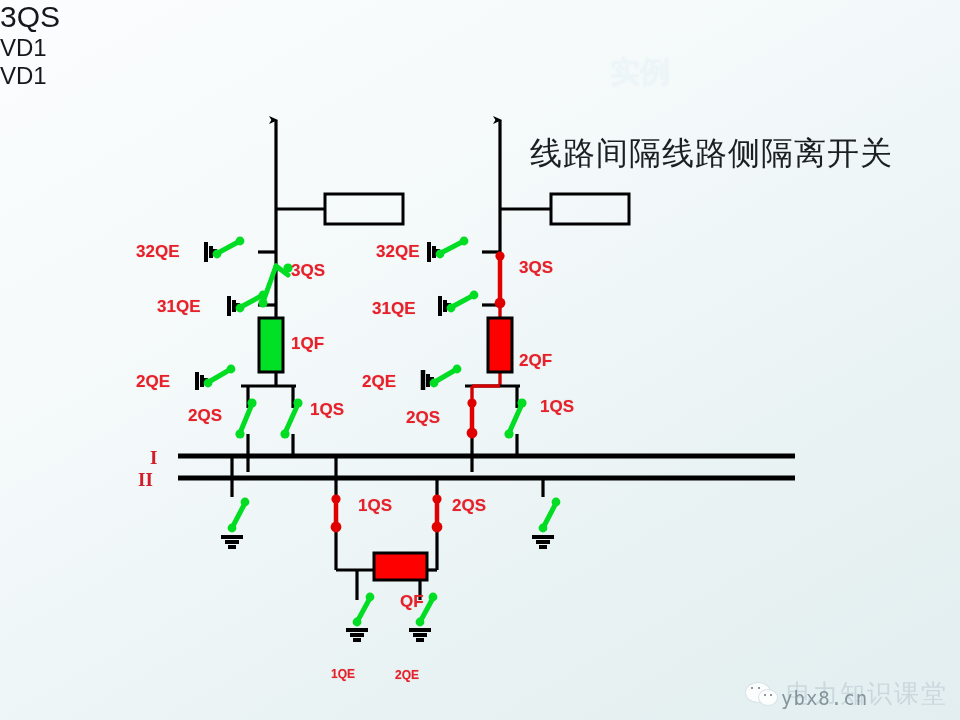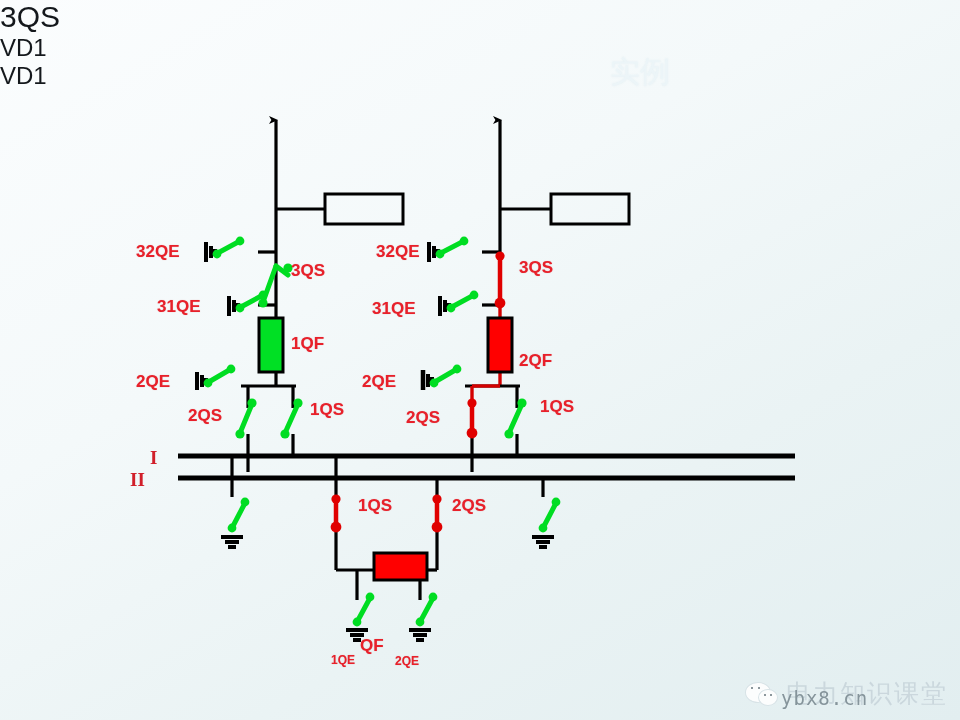--- a/index.html
+++ b/index.html
@@ -11,21 +11,21 @@
   #stage{position:relative;width:960px;height:720px;}
   #svgroot{position:absolute;left:0;top:0;}
 
   .lbl{position:absolute;white-space:nowrap;}
 
   .red-lbl{
     color:#e8202a;font-weight:bold;font-size:17px;
     font-family:"Liberation Sans", sans-serif;
     text-shadow:0 0 1px rgba(180,20,25,.35);
   }
-  .red-lbl.sm{font-size:12px;font-weight:bold;}
+  .red-lbl.sm{font-size:12px;font-weight:bold;margin-top:14px;}
   .blk-lbl{color:#14181c;font-size:24px;font-family:"Liberation Sans", sans-serif;}
   .blk-lbl.big{font-size:30px;}
 
   .title-cn{
     position:absolute;color:#1b1f24;font-size:32px;letter-spacing:1px;
     font-family:"DejaVu Sans", sans-serif;white-space:nowrap;
   }
   .ghost-title{
     position:absolute;color:rgba(236,244,248,.95);font-size:30px;
     font-family:"DejaVu Sans", sans-serif;white-space:nowrap;
@@ -279,20 +279,21 @@
       <line x1="413" y1="635" x2="427" y2="635" stroke="#000" stroke-width="4"></line>
       <line x1="416" y1="640" x2="424" y2="640" stroke="#000" stroke-width="4"></line>
     </g>
 
     <rect x="325" y="194" width="78" height="30" fill="none" stroke="#000" stroke-width="3"></rect>
     <rect x="551" y="194" width="78" height="30" fill="none" stroke="#000" stroke-width="3"></rect>
   </svg>
 
   <div class="ghost-title" style="left:610px;top:52px;">实例</div>
 
+  <div class="title-cn" style="left:530px;top:132px;">线路间隔线路侧隔离开关</div>
 
   <div class="blk-lbl big" style="left:713px;top:278px;">3QS</div>
 
   <div class="blk-lbl" style="left:333px;top:199px;">VD1</div>
   <div class="blk-lbl" style="left:559px;top:199px;">VD1</div>
 
   <div class="lbl red-lbl" style="left:136px;top:242px;">32QE</div>
   <div class="lbl red-lbl" style="left:157px;top:297px;">31QE</div>
   <div class="lbl red-lbl" style="left:136px;top:372px;">2QE</div>
   <div class="lbl red-lbl" style="left:291px;top:261px;">3QS</div>
@@ -302,25 +303,25 @@
 
   <div class="lbl red-lbl" style="left:376px;top:242px;">32QE</div>
   <div class="lbl red-lbl" style="left:372px;top:299px;">31QE</div>
   <div class="lbl red-lbl" style="left:362px;top:372px;">2QE</div>
   <div class="lbl red-lbl" style="left:519px;top:258px;">3QS</div>
   <div class="lbl red-lbl" style="left:519px;top:331px;margin-top:20px;">2QF</div>
   <div class="lbl red-lbl" style="left:406px;top:408px;">2QS</div>
   <div class="lbl red-lbl" style="left:540px;top:397px;">1QS</div>
 
   <div class="bus-roman" style="left:150px;top:447px;">I</div>
-  <div class="bus-roman" style="left:130px;top:469px;">II</div>
+  <div class="bus-roman" style="left:138px;top:469px;">II</div>
 
   <div class="lbl red-lbl" style="left:358px;top:496px;">1QS</div>
   <div class="lbl red-lbl" style="left:452px;top:496px;">2QS</div>
-  <div class="lbl red-lbl" style="left:360px;top:592px;margin-top:44px;">QF</div>
+  <div class="lbl red-lbl" style="left:400px;top:592px;">QF</div>
   <div class="lbl red-lbl sm" style="left:331px;top:653px;">1QE</div>
   <div class="lbl red-lbl sm" style="left:395px;top:654px;">2QE</div>
 
   <div id="watermark">
     <div class="wx">
       <div class="b1"></div>
         <div class="b2"></div>
       <i class="d1"></i>
         <i class="d2"></i>
         <i class="d3"></i>

